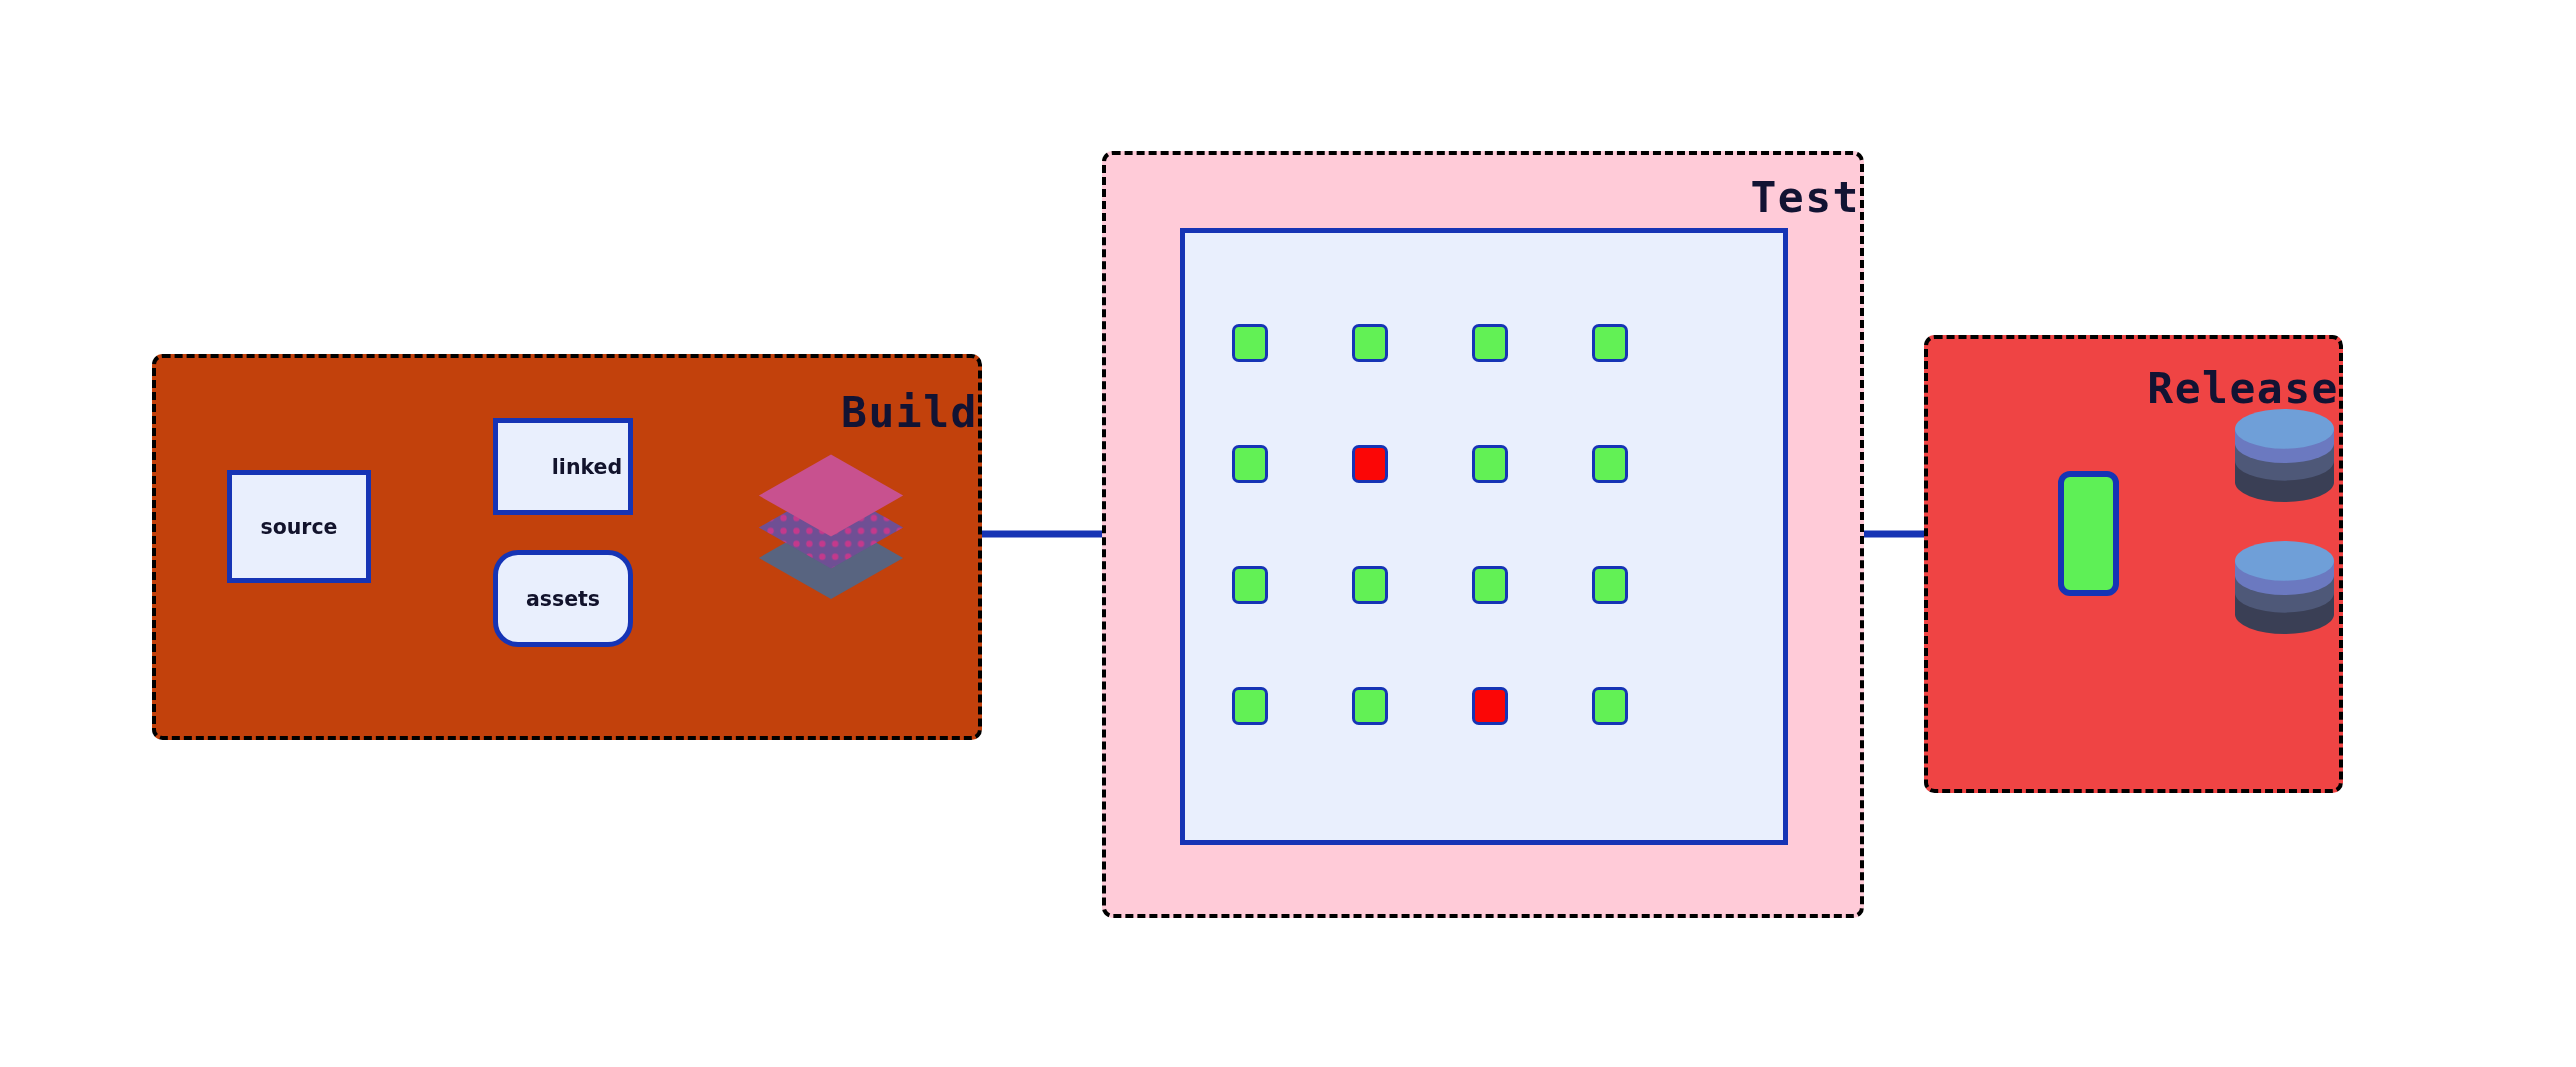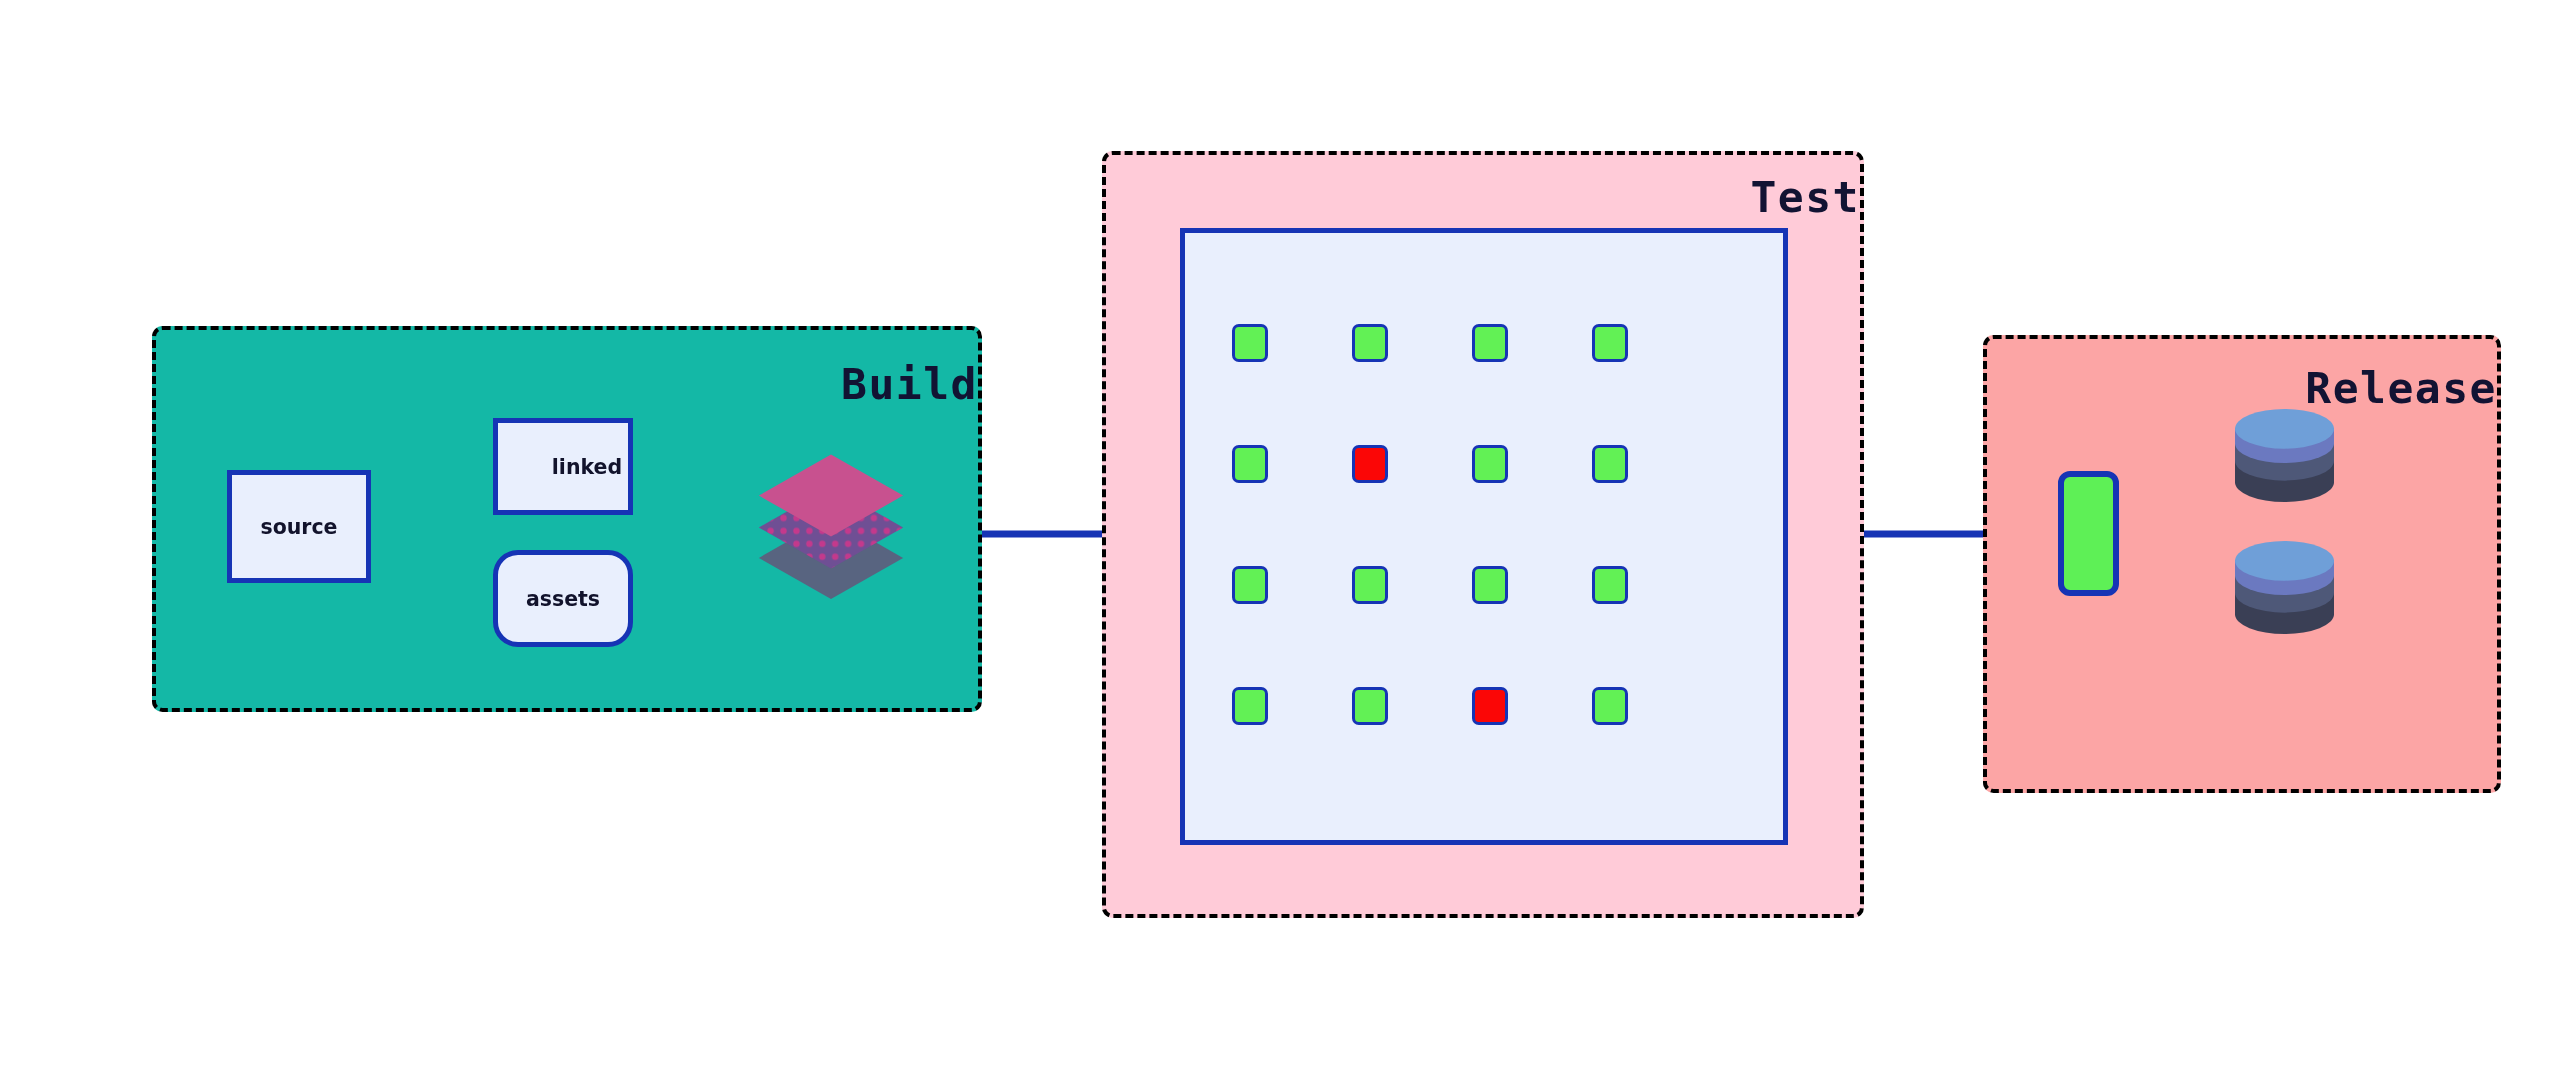--- a/index.html
+++ b/index.html
@@ -38,33 +38,33 @@
     right: 0;
     text-align: right;
     font-family: "DejaVu Sans Mono", monospace;
     font-weight: 700;
     color: #121333;
     letter-spacing: 1.5px;
     white-space: nowrap;
   }
 
   #stage-build {
-    left: 152px;  top: 326px;
+    left: 152px;  top: 354px;
     width: 830px; height: 386px;
-    background: #14b8a6;
+    background: #c2410c;
   }
   #stage-test {
     left: 1102px; top: 151px;
     width: 762px; height: 767px;
     background: #ffcbd8;
   }
   #stage-release {
-    left: 1983px; top: 335px;
-    width: 518px; height: 458px;
-    background: #fca5a5;
+    left: 1924px; top: 335px;
+    width: 419px; height: 458px;
+    background: #ef4444;
   }
 
   #title-build   { top: 29px;  font-size: 43px; }
   #title-test    { top: 16.7px;  font-size: 43px; }
   #title-release { top: 24px;  font-size: 43px; }
 
   
   .node-rect {
     position: absolute;
     box-sizing: border-box;

